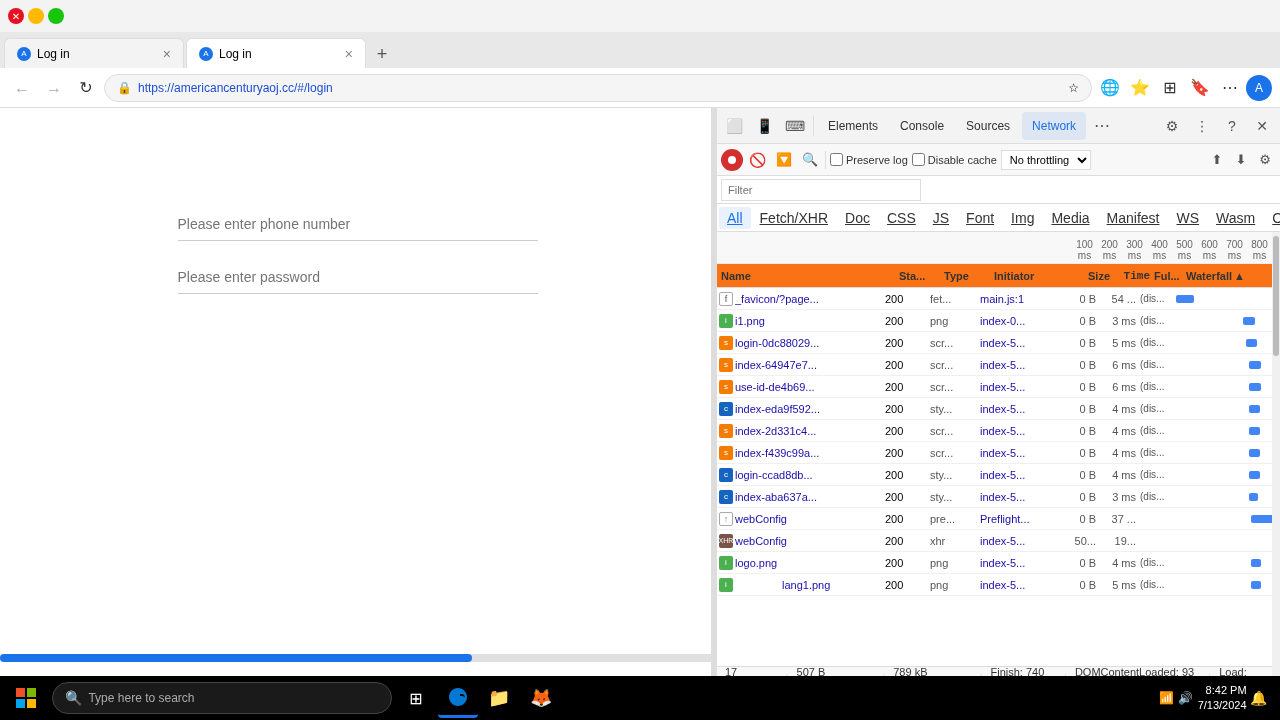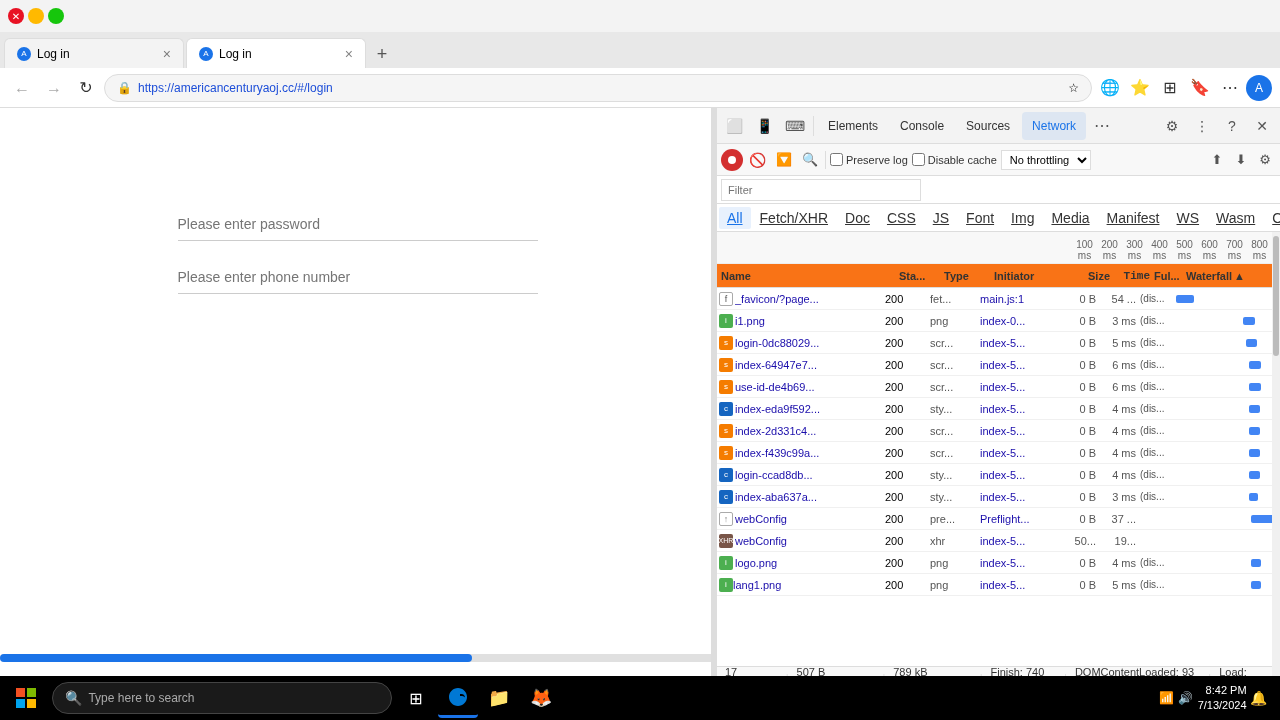--- a/index.html
+++ b/index.html
@@ -196,22 +196,22 @@
               <circle r="6" fill="#1b5e20"></circle>
             </g>
           </g>
 
           <text x="185" y="55" font-family="Georgia,serif" font-size="32" font-weight="300" fill="#1a237e" letter-spacing="1">Century</text>
           <text x="185" y="95" font-family="Georgia,serif" font-size="32" font-weight="300" fill="#1a237e" letter-spacing="1">Investment</text>
         </svg>
       </div>
 
       <div class="login-form-area">
+        <input class="login-input" type="text" placeholder="Please enter phone number" style="">
         <input class="login-input" type="password" placeholder="Please enter password" style="">
-        <input class="login-input" type="text" placeholder="Please enter phone number" style="">
       </div>
 
       <div style="position:absolute;bottom:56px;left:0;right:0;height:10px;">
         <div style="width:100%;height:8px;background:#e0e0e0;border-radius:4px;">
           <div style="width:66%;height:8px;background:#1a73e8;border-radius:4px;"></div>
         </div>
       </div>
 
       <div style="position:absolute;right:0;top:0;bottom:0;width:4px;background:#ddd;cursor:col-resize;"></div>
     </div>
@@ -522,21 +522,21 @@
     <div class="tr-size">0 B</div>
     <div class="tr-time">4 ms</div>
     <div class="tr-fulfilled">(dis...</div>
     <div class="tr-waterfall">
       <div class="waterfall-bar" style="left:82.5px;width:10.500000000000002px;background:#4285f4;"></div>
     </div>
   </div>
               <div class="table-row">
     <div class="tr-name">
       <div style="width:14px;height:14px;background:#4caf50;border-radius:2px;flex-shrink:0;display:flex;align-items:center;justify-content:center;font-size:8px;color:white;">i</div>
-      <span style="margin-left:0;overflow:hidden;text-overflow:ellipsis;white-space:nowrap;">lang1.png</span>
+      <span style="margin-left:13px;overflow:hidden;text-overflow:ellipsis;white-space:nowrap;padding-left:36px;">lang1.png</span>
     </div>
     <div class="tr-status">200</div>
     <div class="tr-type">png</div>
     <div class="tr-initiator" style="color:#1a0dab;">index-5...</div>
     <div class="tr-size">0 B</div>
     <div class="tr-time">5 ms</div>
     <div class="tr-fulfilled">(dis...</div>
     <div class="tr-waterfall">
       <div class="waterfall-bar" style="left:82.5px;width:10.500000000000002px;background:#4285f4;"></div>
     </div>

